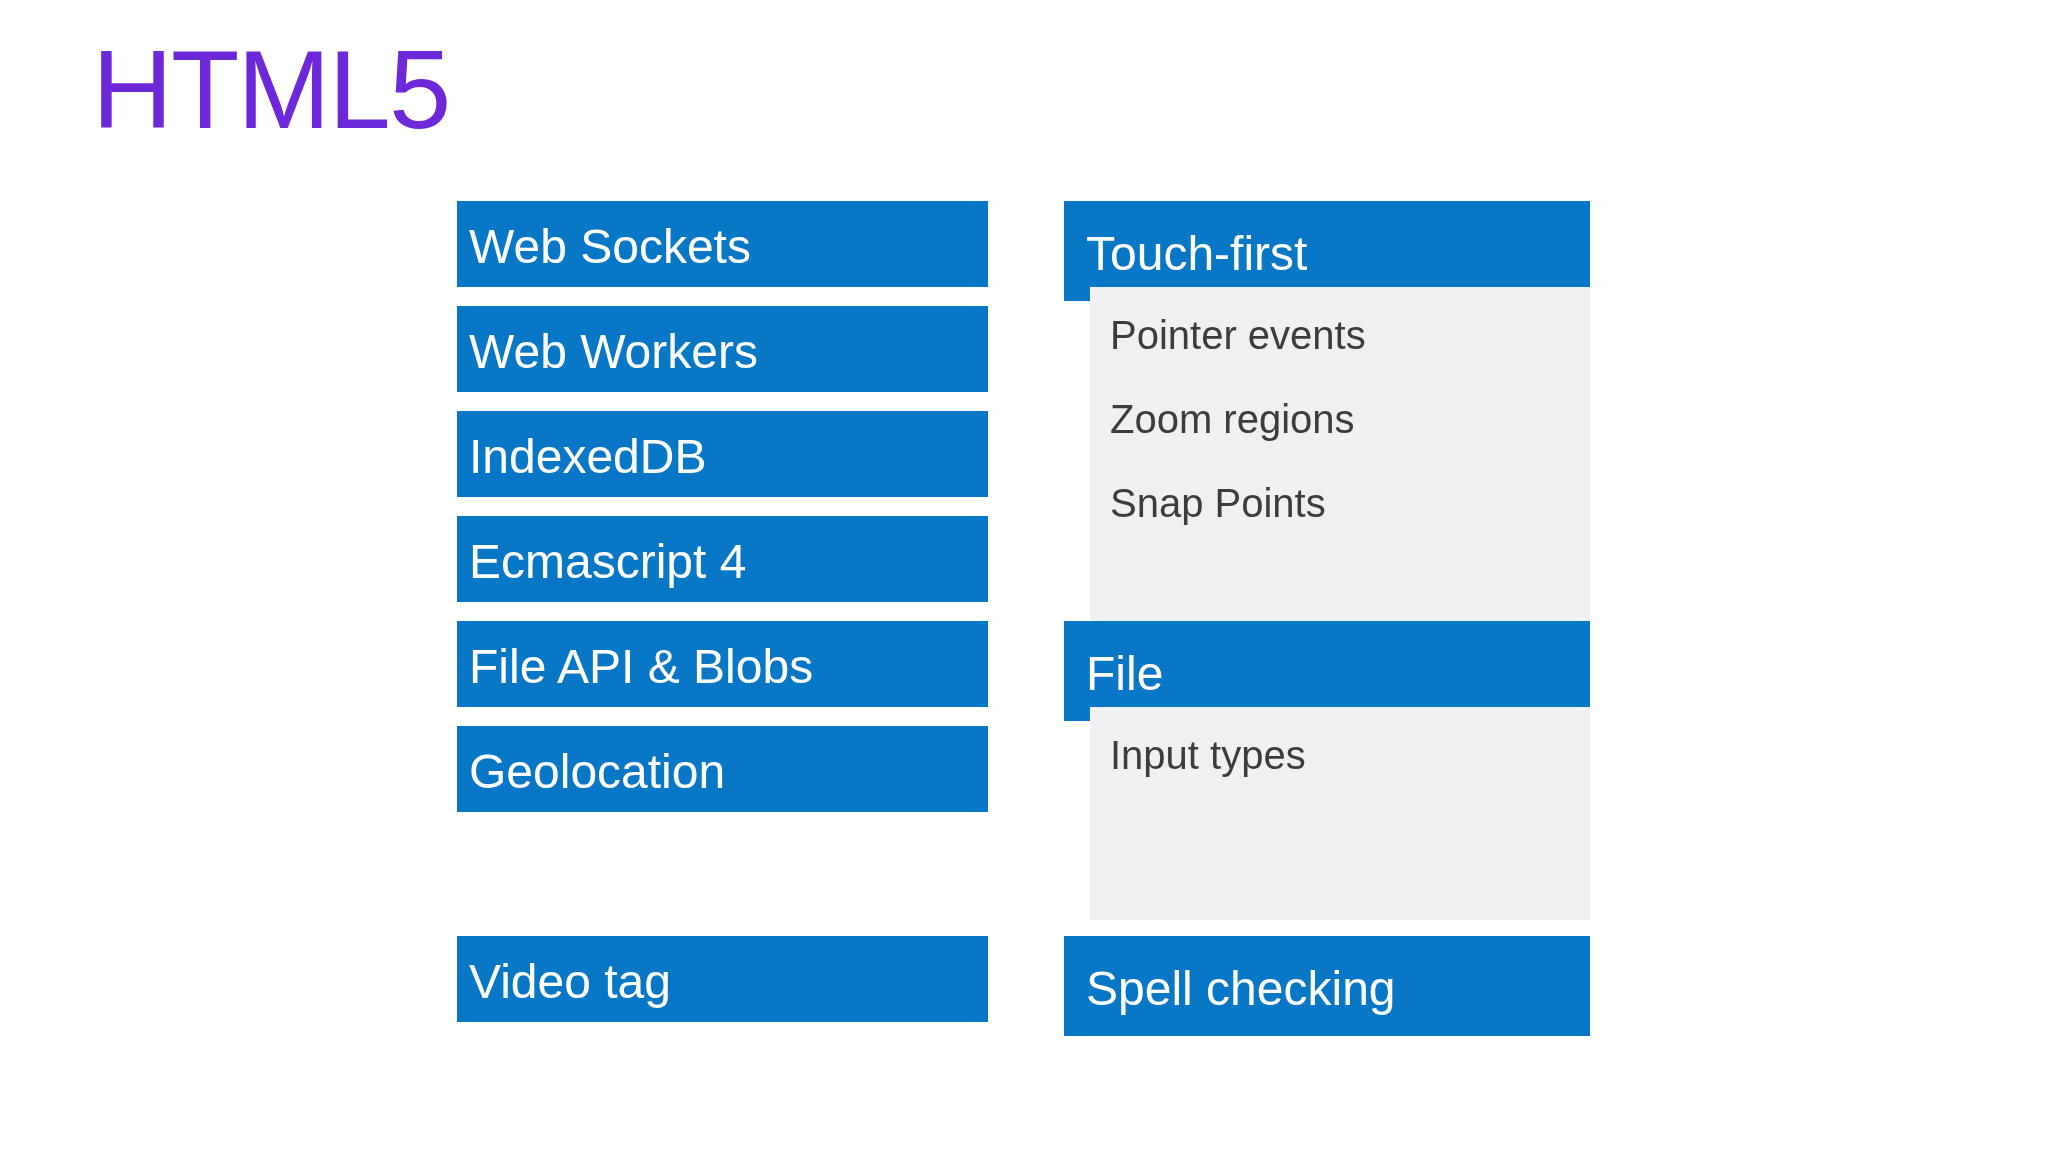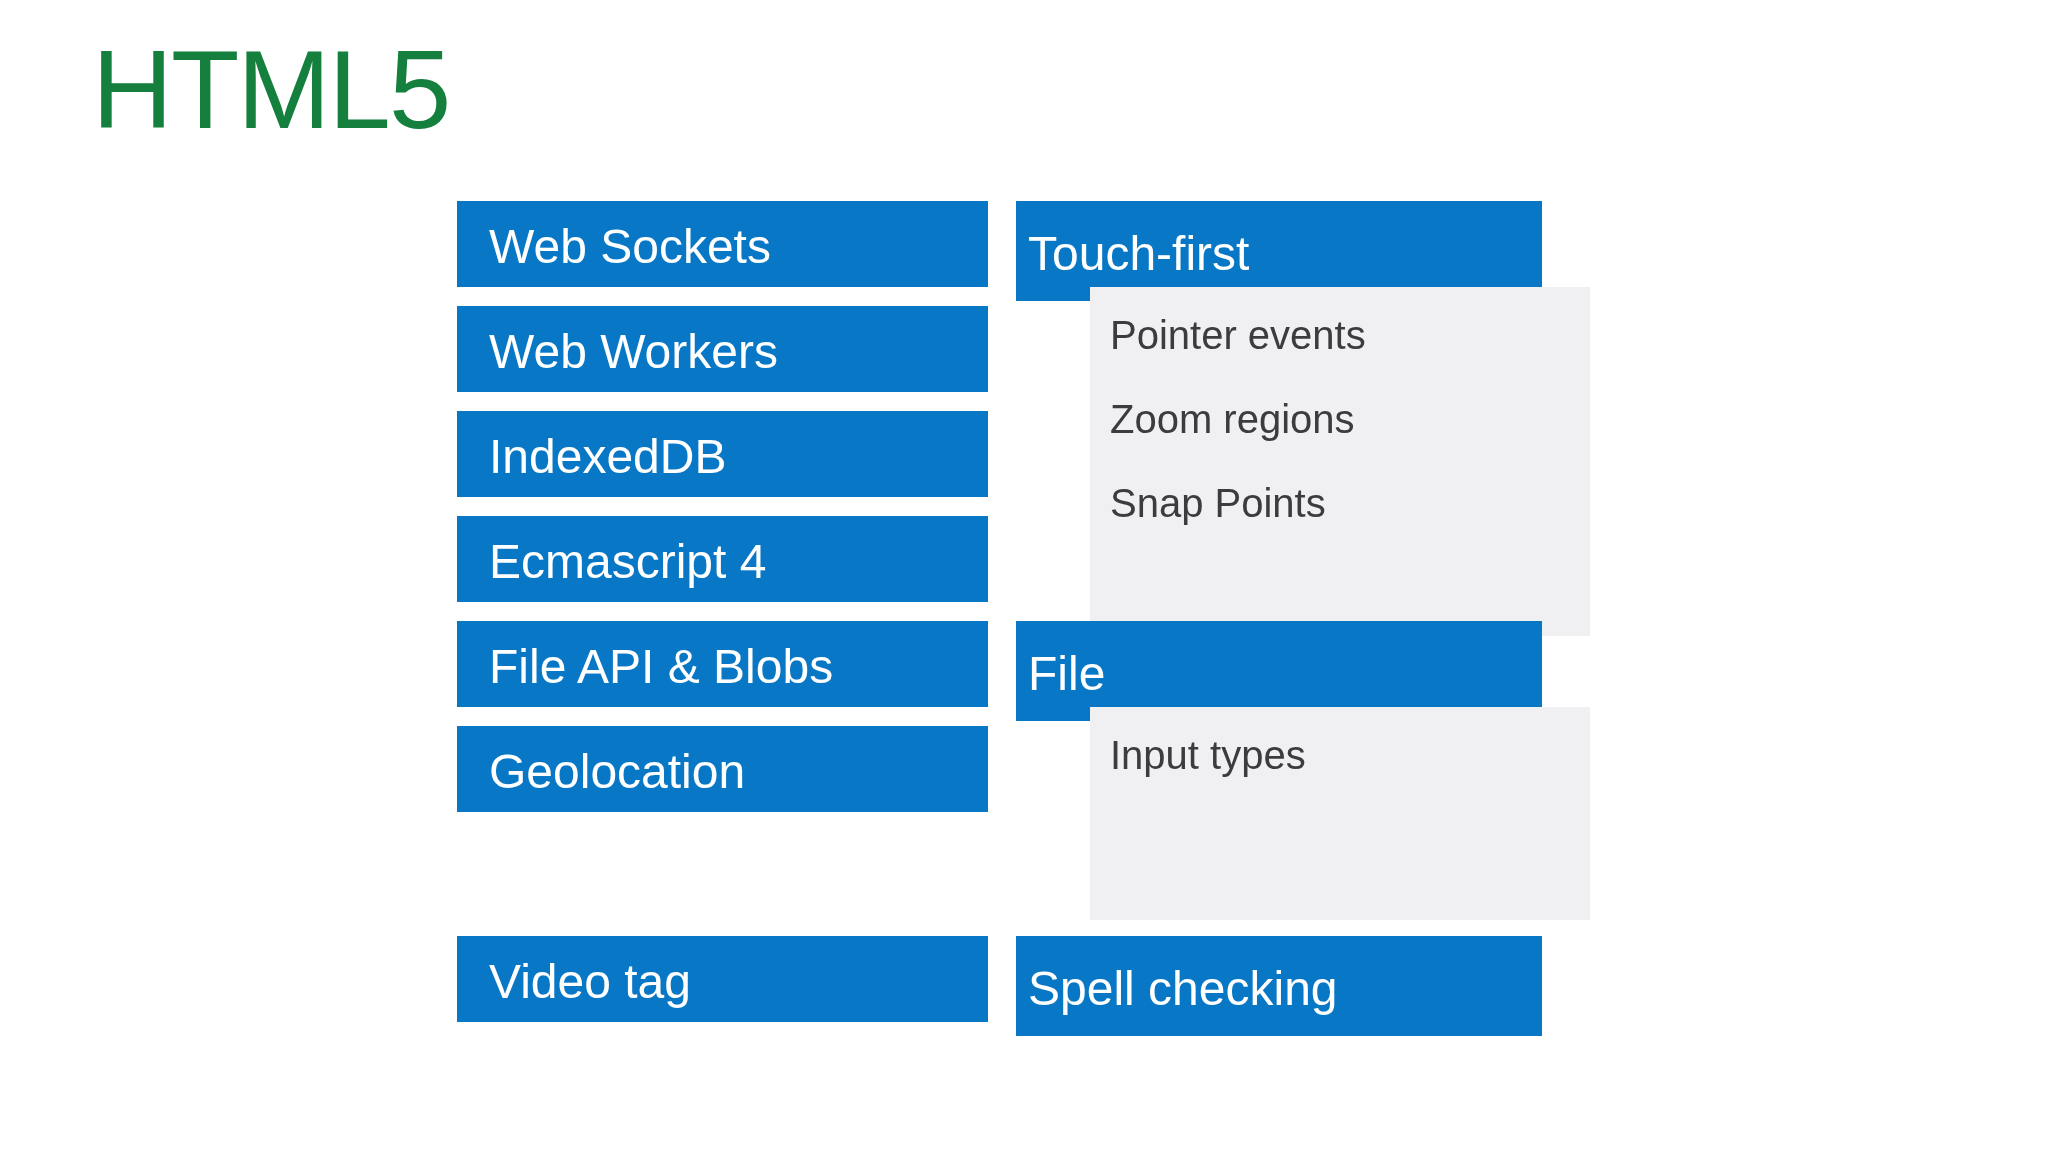--- a/index.html
+++ b/index.html
@@ -15,47 +15,47 @@
     background: #ffffff;
     overflow: hidden;
   }
   .page-title {
     position: absolute;
     left: 92px;
     top: 34px;
     font-size: 112px;
     font-weight: 300;
     letter-spacing: -2px;
-    color: #15803d;
+    color: #6d28d9;
     line-height: 1.0;
     white-space: nowrap;
   }
   .bar {
     position: absolute;
     background: #0878c6;
     color: #ffffff;
     display: flex;
     align-items: center;
     box-sizing: border-box;
     font-size: 48px;
     font-weight: 400;
     white-space: nowrap;
   }
   .bar-left {
     left: 457px;
     width: 531px;
     height: 86px;
-    padding-left: 32px;
+    padding-left: 12px;
     padding-top: 5px;
   }
   .bar-right {
-    left: 1016px;
+    left: 1064px;
     width: 526px;
     height: 100px;
-    padding-left: 12px;
+    padding-left: 22px;
     padding-top: 5px;
   }
   .panel {
     position: absolute;
     left: 1090px;
     width: 500px;
     background: #f0eff1;
     box-sizing: border-box;
     padding-top: 6px;
   }

